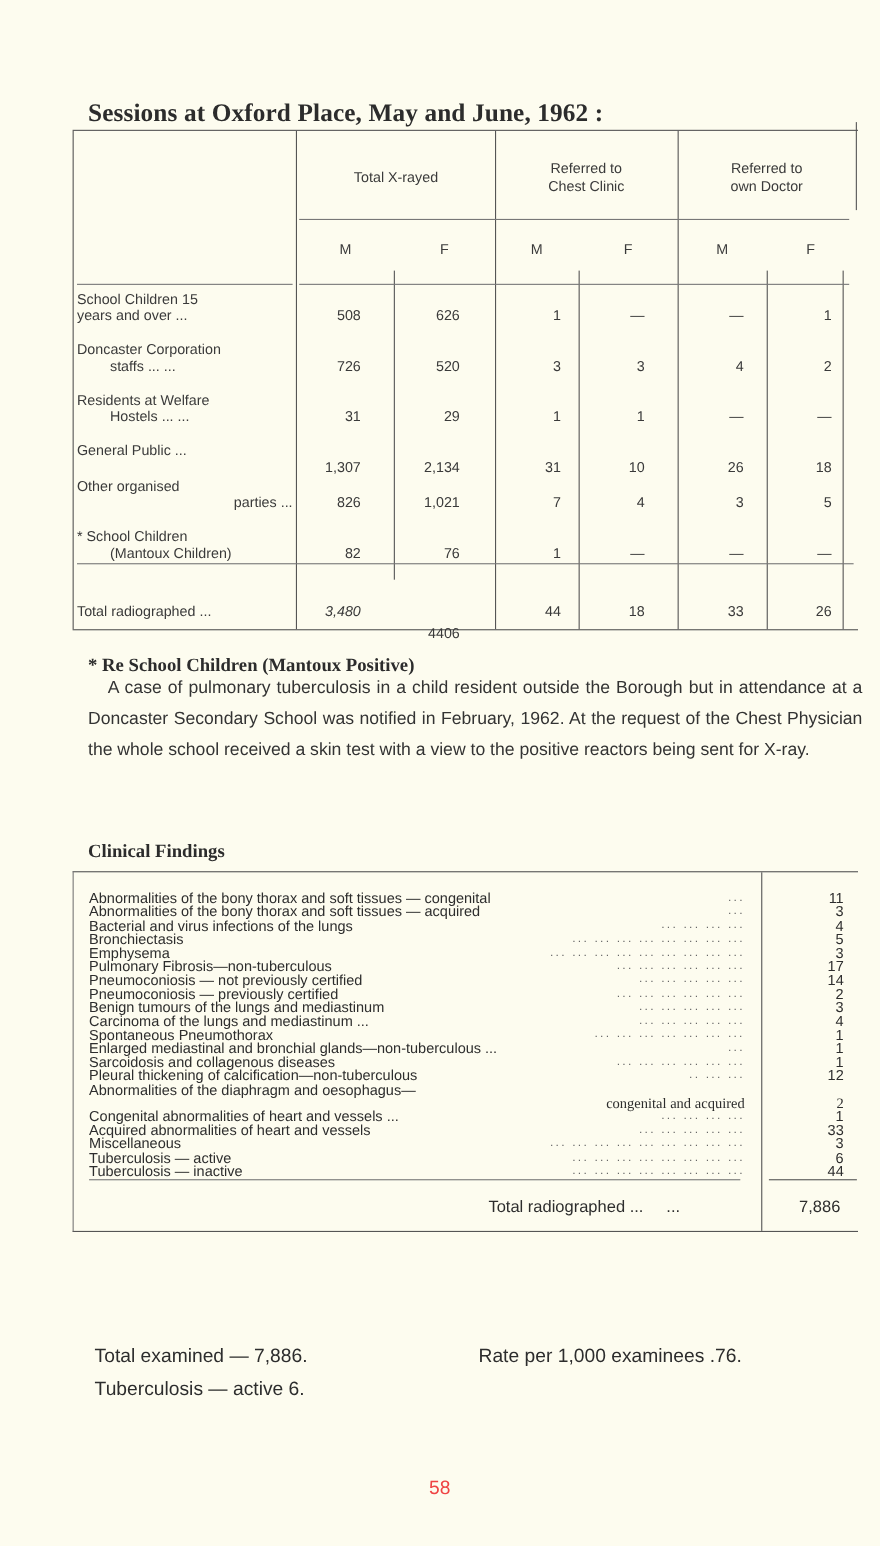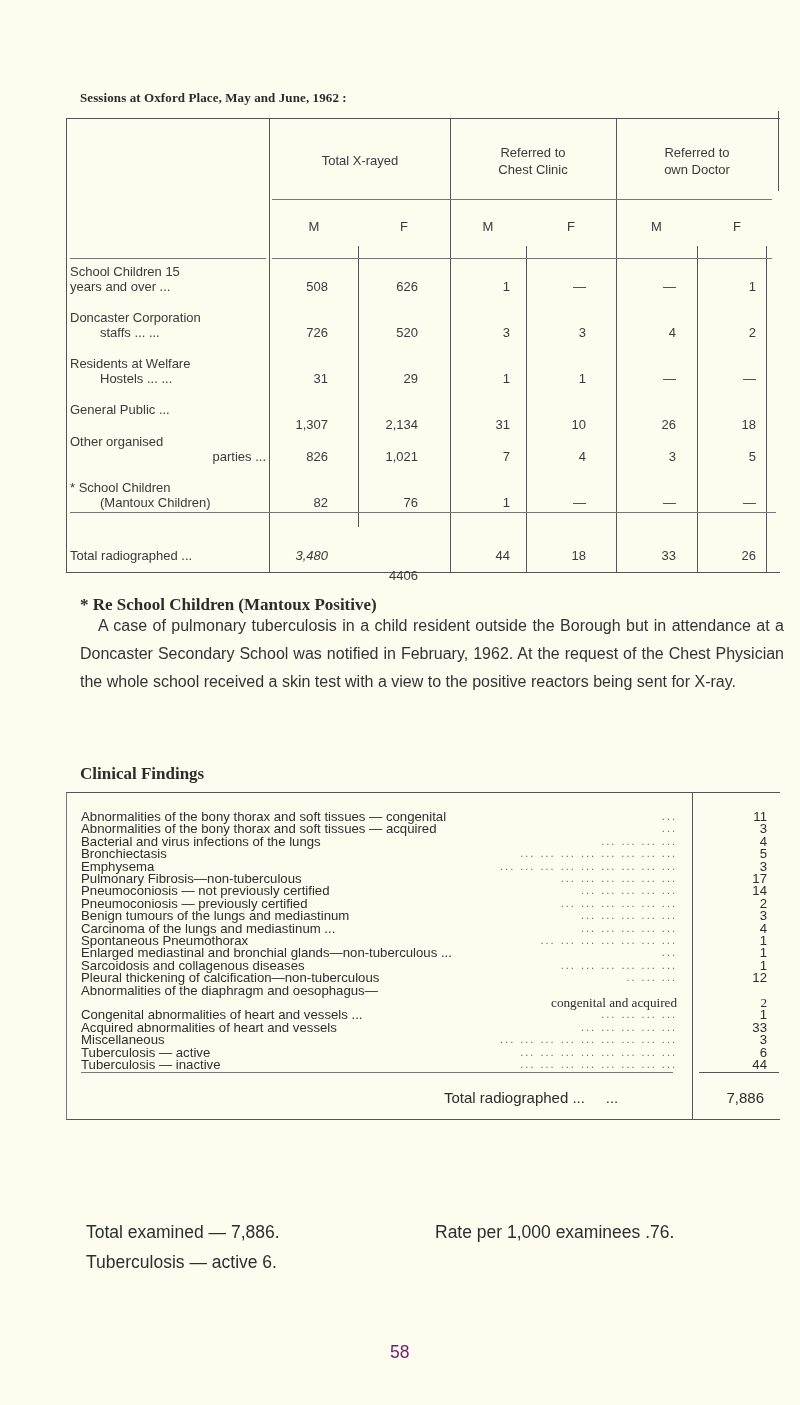--- a/index.html
+++ b/index.html
@@ -10,21 +10,21 @@
     color: #2a2a2a;
     overflow: hidden;
   }
   .heading-bold {
     font-family: "Liberation Serif", "DejaVu Serif", serif;
     font-weight: bold;
     color: #2c2c2c;
   }
   #doc-title {
     position: absolute; left: 80px; top: 90px;
-    font-size: 13px; letter-spacing: 0.1px;
+    font-size: 23px; letter-spacing: 0.1px;
   }
 
   
   #sessions-table {
     position: absolute; left: 66px; top: 118px; width: 714px;
     border-top: 1.5px solid #555;
     border-bottom: 1.5px solid #555;
     font-family: "Liberation Sans", "DejaVu Sans", sans-serif;
     font-size: 13px; color: #3a3a3a;
   }
@@ -56,21 +56,21 @@
   .f-label { position: absolute; left: 0; white-space: nowrap; }
   .f-dots { position: absolute; right: 104px; color: #666; letter-spacing: 2px; font-size: 11px; }
   .f-val { position: absolute; right: 14px; width: 60px; text-align: right; }
   #findings-total-rule { position: absolute; left: 14px; width: 592px; top: 279px; height: 1px; background: #777; }
   #findings-val-rule { position: absolute; left: 632px; width: 80px; top: 279px; height: 1px; background: #555; }
   #findings-total-label { position: absolute; left: 377px; top: 296px; font-size: 15px; }
   #findings-total-val { position: absolute; right: 16px; top: 296px; font-size: 15px; }
 
   
   .summary { position: absolute; font-size: 17.5px; color: #2d2d2d; font-family: "Liberation Sans", "DejaVu Sans", sans-serif; }
-  #page-number { position: absolute; left: 390px; top: 1342px; font-size: 17.5px; font-family: "Liberation Sans", "DejaVu Sans", sans-serif; color: #701a75; }
+  #page-number { position: absolute; left: 390px; top: 1342px; font-size: 17.5px; font-family: "Liberation Sans", "DejaVu Sans", sans-serif; color: #ef4444; }
 </style>
 </head>
 <body>
 
 <div id="doc-title" class="heading-bold">Sessions at Oxford Place, May and June, 1962 :</div>
 
 <div id="sessions-table" style="height:455px;">
   <div class="vrule" style="left:0;"></div>
   <div class="vrule" style="left:203px;"></div>
   <div class="vrule" style="left:384px;"></div>

